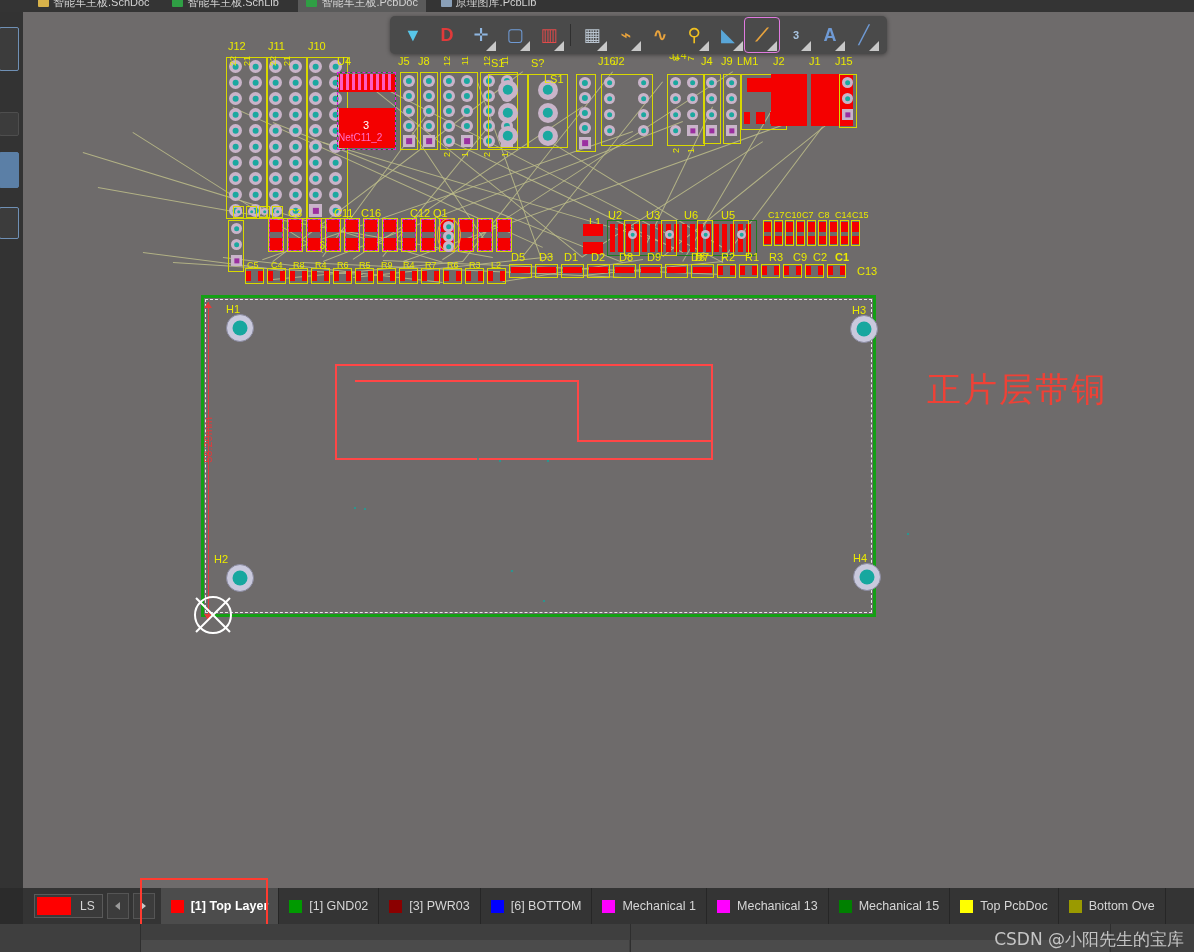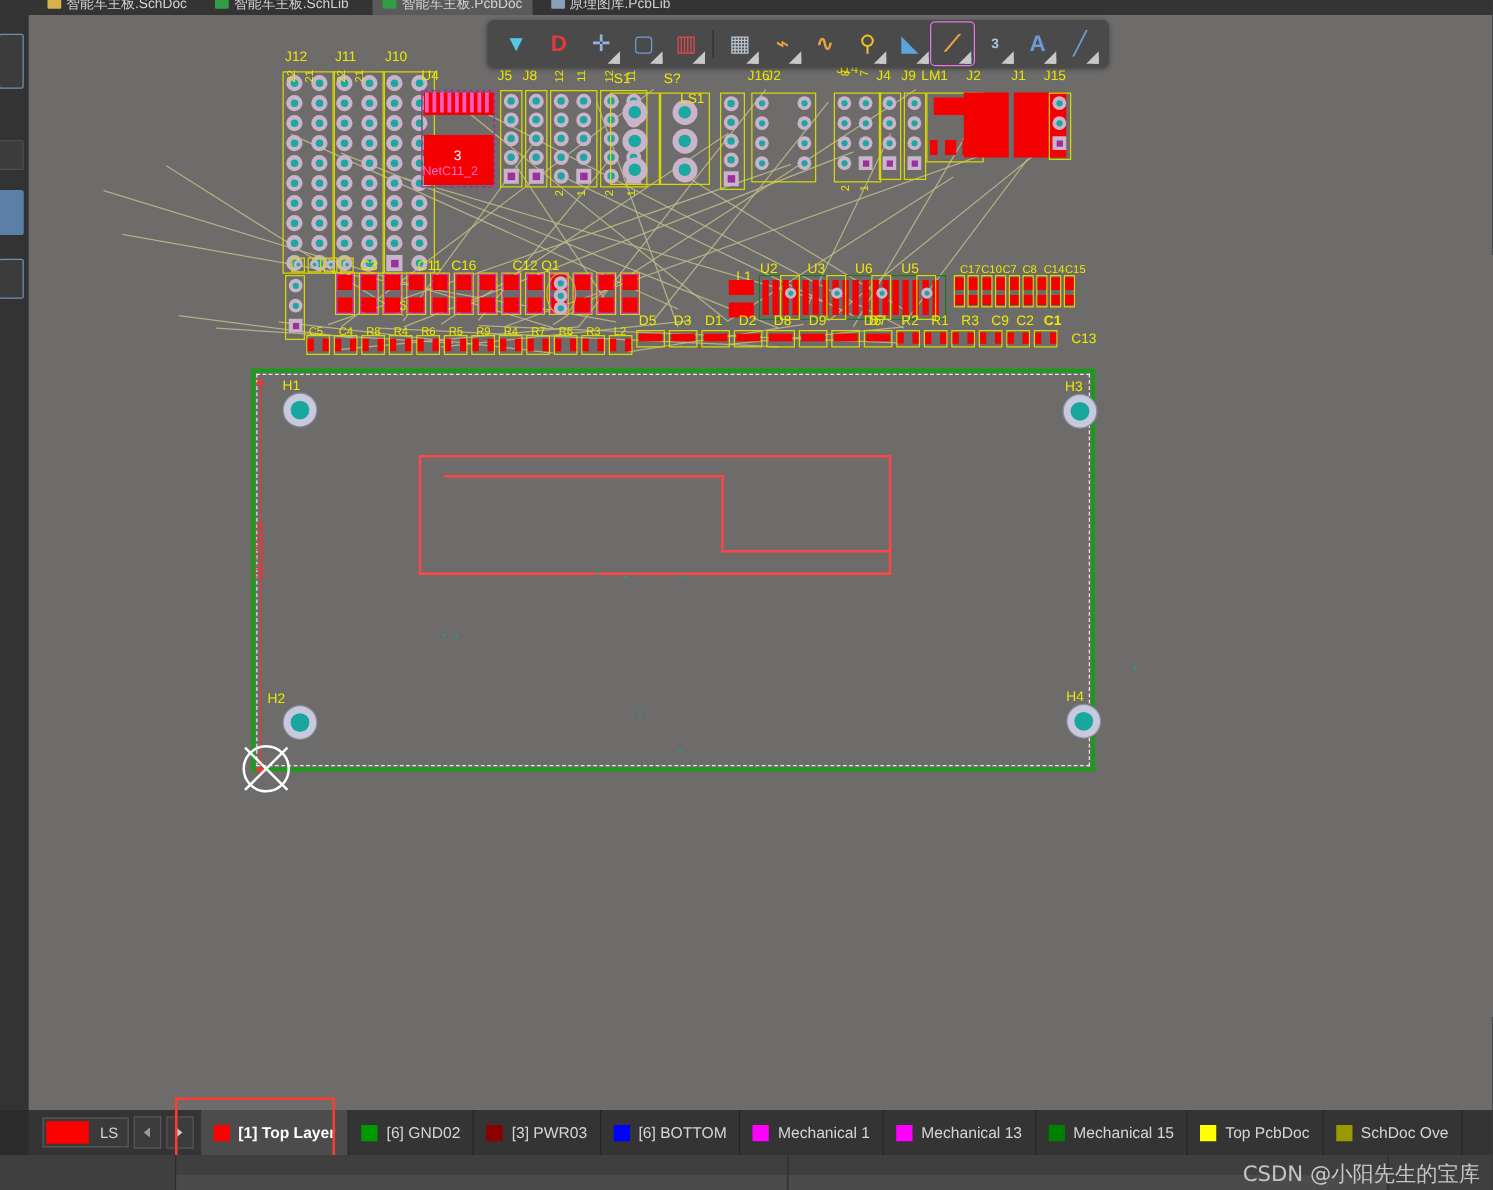--- a/index.html
+++ b/index.html
@@ -929,20 +929,21 @@
   <div class="mdot" style="left:341px;top:496px;"></div>
   <div class="mdot" style="left:488px;top:558px;"></div>
   <div class="mdot" style="left:520px;top:588px;"></div>
   <div class="mdot" style="left:884px;top:521px;"></div>
 
   <div id="dimline" style="left:185px;top:290px;height:318px;"></div>
   <div class="dimarrow" style="left:181px;top:290px;border-bottom:6px solid #e33a3a;"></div>
   <div class="dimarrow" style="left:181px;top:602px;border-top:6px solid #e33a3a;"></div>
   <div id="dimtxt" style="left:179px;top:405px;">58.29mm</div>
 
+  <div id="annot" style="left:904px;top:355px;">正片层带铜</div>
 
   <div id="cursor" style="left:168px;top:581px;">
     <div class="cring"></div>
     <div class="cx" style="transform:translate(-50%,-50%) rotate(45deg);"></div>
     <div class="cx" style="transform:translate(-50%,-50%) rotate(-45deg);"></div>
   </div>
 </div>
 
 <div id="toolbar">
     <div class="tbtn">
@@ -1012,21 +1013,21 @@
   <div class="navbtn" style="margin-right:6px;">
     <div class="tri" style="border-left:5px solid #c8c8c8;"></div>
   </div>
   <div id="ltabs" style="display:flex;align-items:center;height:36px;">
       <div class="ltab active">
         <span class="sw" style="background: rgb(255, 0, 0);"></span>
         <span>[1] Top Layer</span>
       </div>
       <div class="ltab">
         <span class="sw" style="background: rgb(0, 154, 0);"></span>
-        <span>[6] GND02</span>
+        <span>[1] GND02</span>
       </div>
       <div class="ltab">
         <span class="sw" style="background: rgb(139, 0, 0);"></span>
         <span>[3] PWR03</span>
       </div>
       <div class="ltab">
         <span class="sw" style="background: rgb(0, 0, 255);"></span>
         <span>[6] BOTTOM</span>
       </div>
       <div class="ltab">
@@ -1040,21 +1041,21 @@
       <div class="ltab">
         <span class="sw" style="background: rgb(0, 128, 0);"></span>
         <span>Mechanical 15</span>
       </div>
       <div class="ltab">
         <span class="sw" style="background: rgb(255, 255, 0);"></span>
         <span>Top PcbDoc</span>
       </div>
       <div class="ltab">
         <span class="sw" style="background: rgb(154, 154, 0);"></span>
-        <span>SchDoc Ove</span>
+        <span>Bottom Ove</span>
       </div>
     </div>
 </div>
 <div id="tophl"></div>
 
 <div id="statusbar">
   <div class="div" style="left:140px;"></div>
   <div class="div" style="left:630px;"></div>
   <div class="div" style="left:1110px;"></div>
   <div class="panel" style="left:141px;width:488px;"></div>

